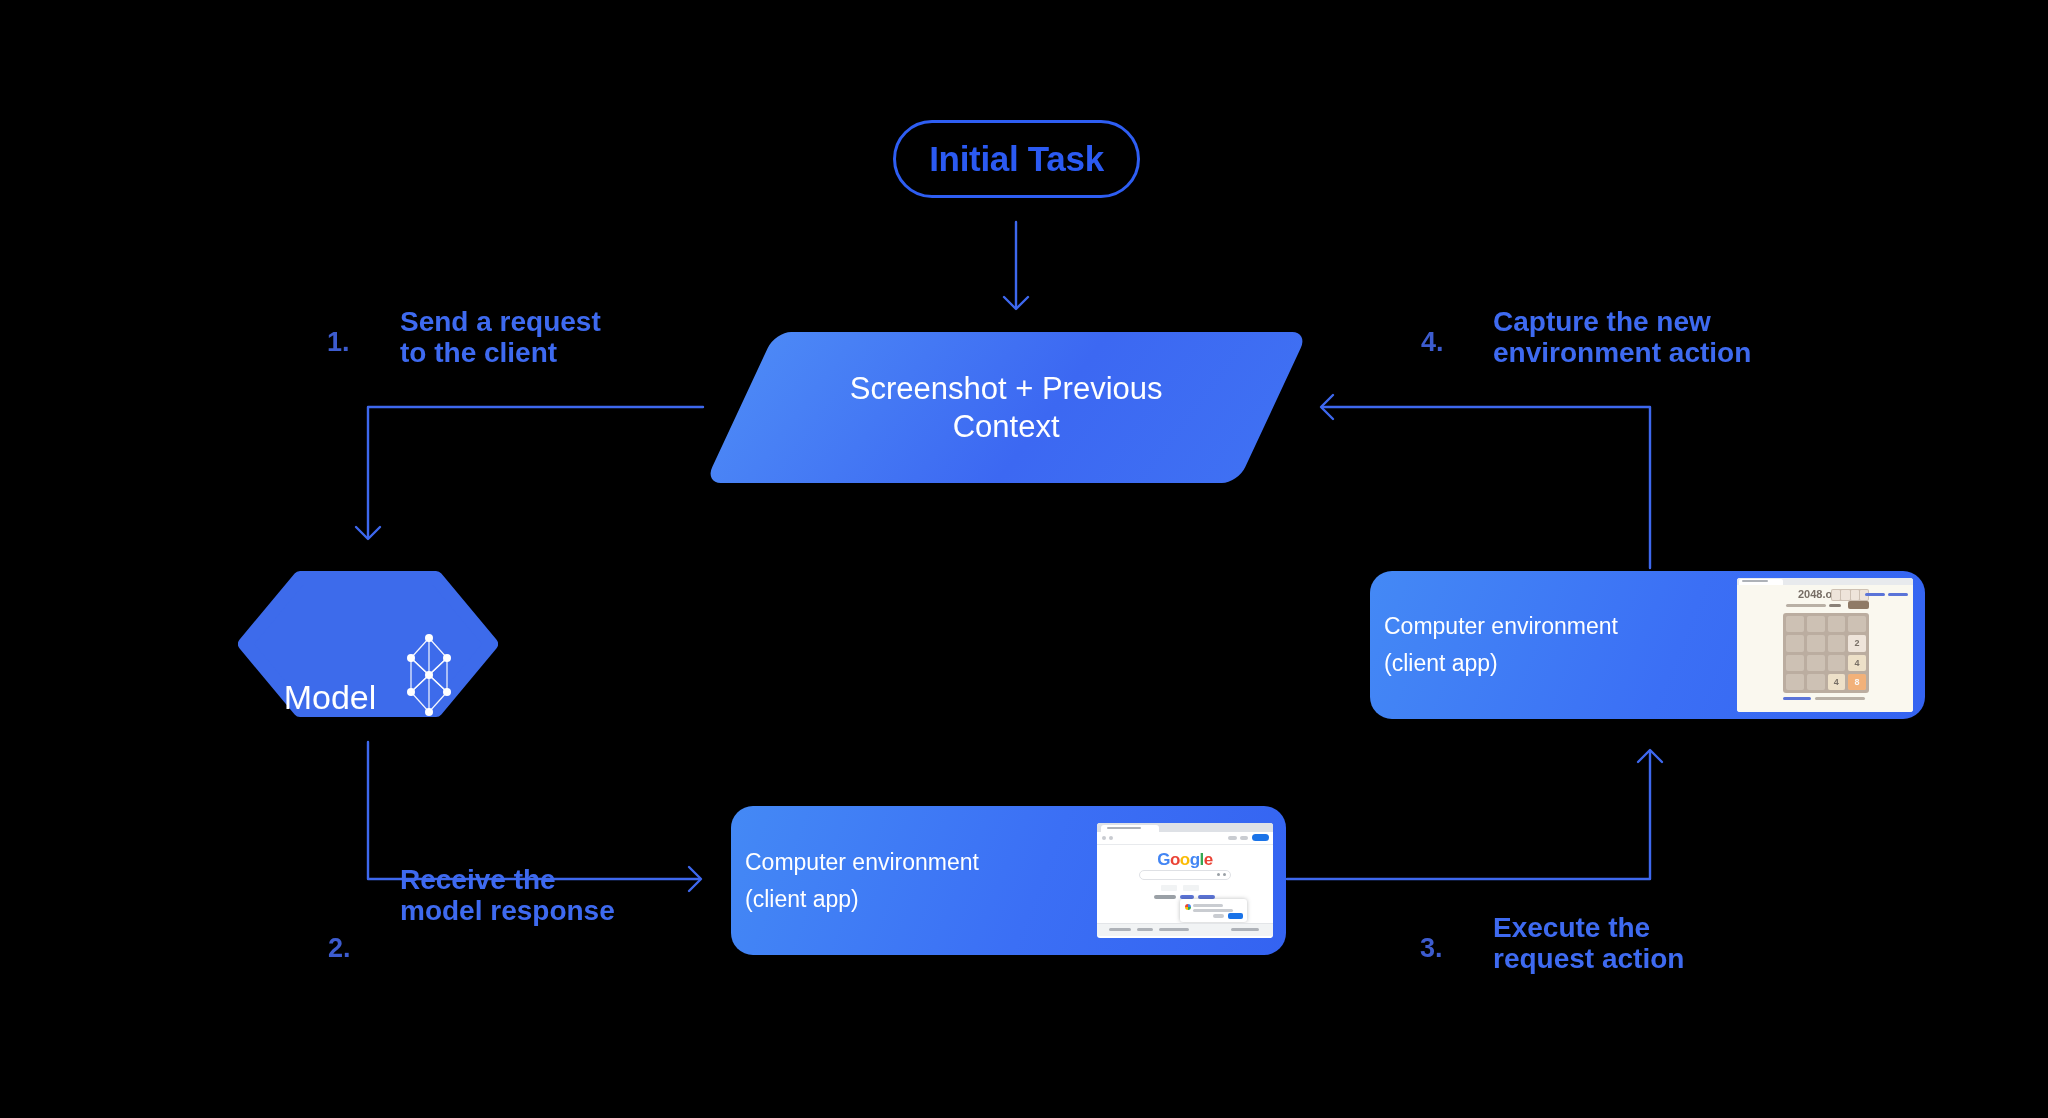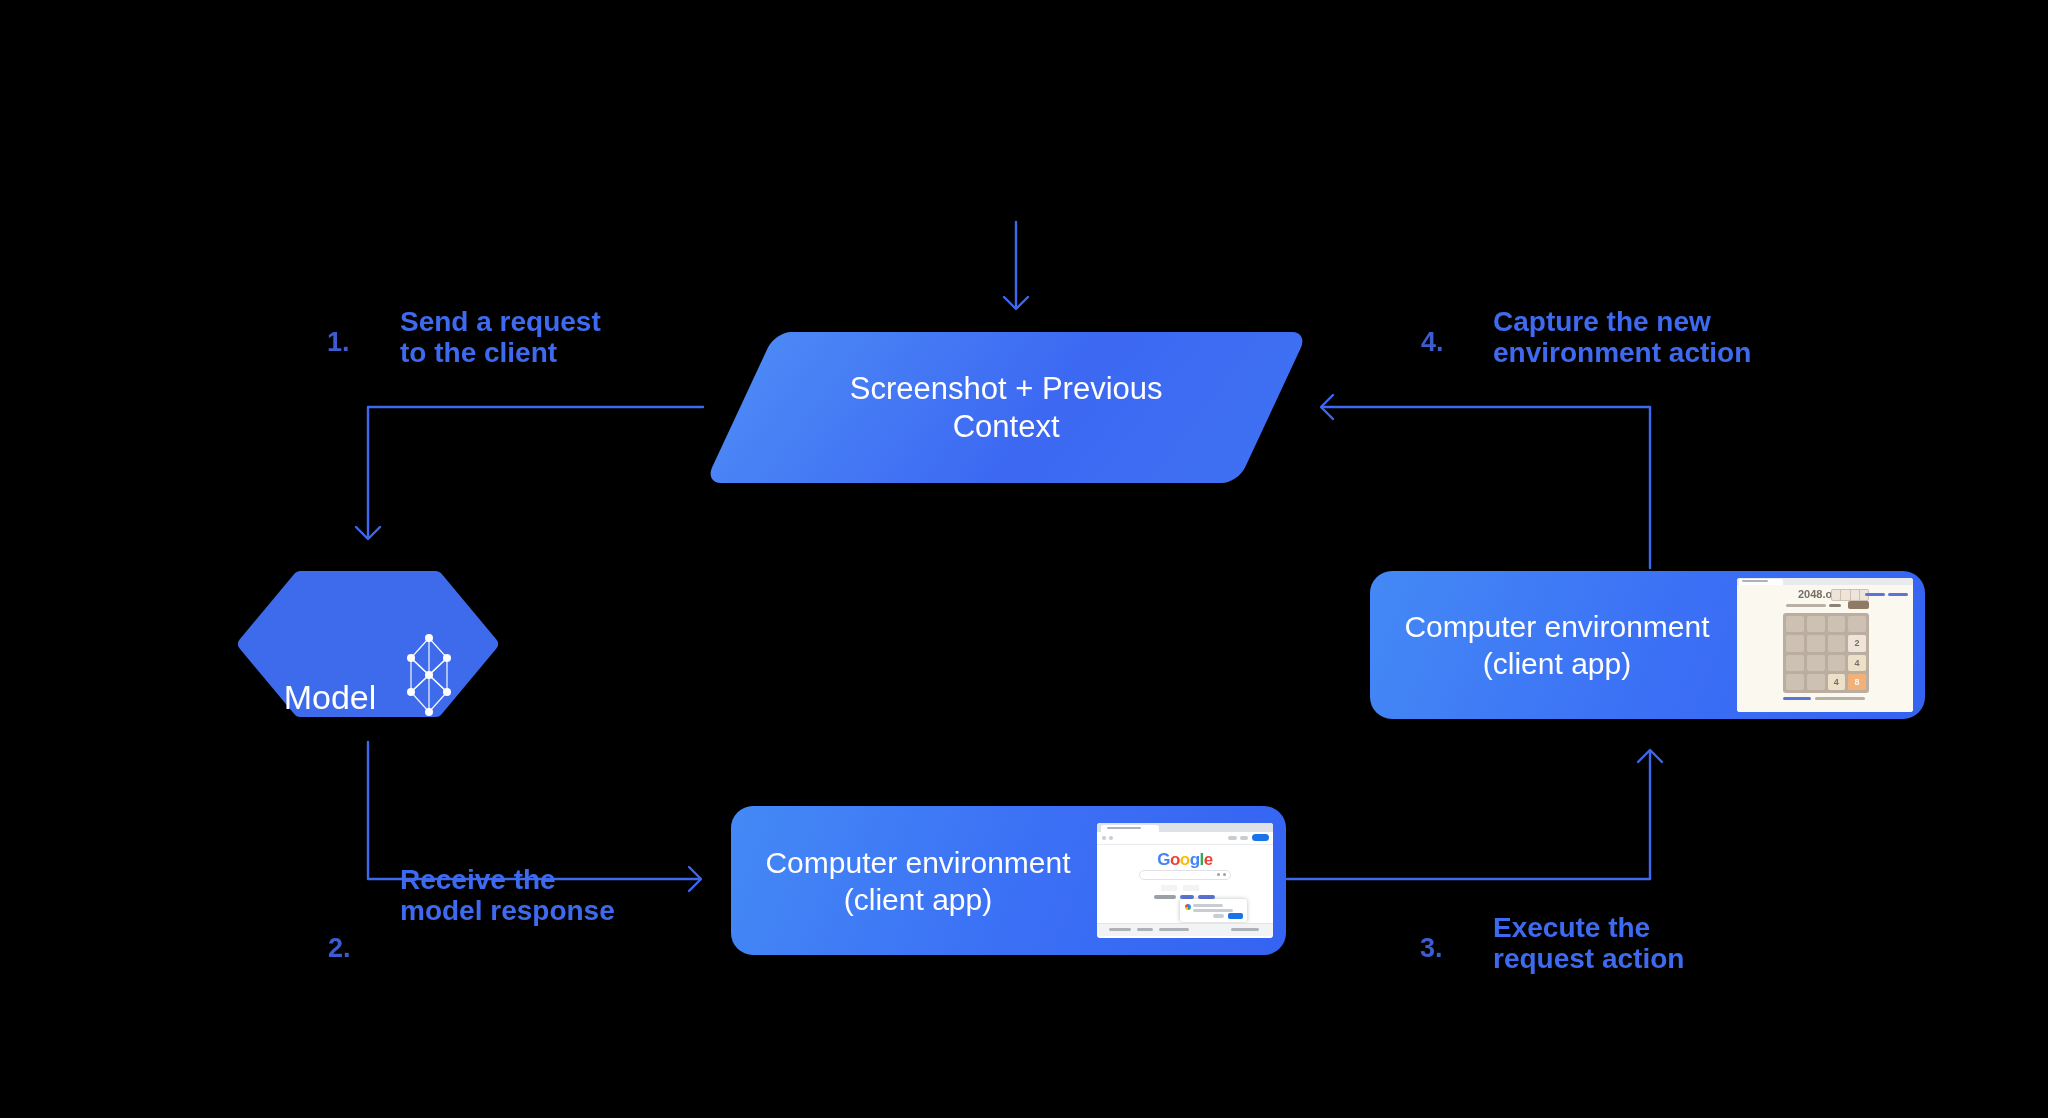--- a/index.html
+++ b/index.html
@@ -25,21 +25,21 @@
   .hex-content{position:absolute;left:0;top:0;width:260px;height:146px;display:flex;
                align-items:flex-end;justify-content:center;gap:30px;}
   .hex-content .hex-label{color:#fff;font-size:34px;font-weight:400;}
 
   
   .env-box{position:absolute;width:555px;border-radius:22px;
            background:linear-gradient(112deg,#4489F5 0%,#3B6FF5 55%,#3463F1 100%);}
   #env-bottom{left:731px;top:806px;height:149px;}
   #env-right{left:1370px;top:571px;height:148px;}
   .env-label{position:absolute;left:14px;top:0;bottom:0;width:346px;display:flex;flex-direction:column;
-             align-items:center;justify-content:center;color:#fff;font-size:30px;line-height:37px;font-weight:400;}
+             justify-content:center;color:#fff;font-size:23px;line-height:37px;font-weight:400;}
 
   
   .step-num{position:absolute;color:#3D5CCF;font-size:27px;font-weight:700;}
   .step-text{position:absolute;color:#3E6AF0;font-size:28px;line-height:31px;font-weight:700;}
 
   
   .thumb{position:absolute;background:#fff;border-radius:3px;overflow:hidden;}
   #thumb-google{right:13px;top:17px;width:176px;height:115px;}
   #thumb-2048{right:12px;top:7px;width:176px;height:134px;}
   .blurwrap{position:absolute;left:0;top:0;right:0;bottom:0;filter:blur(0.5px);}
@@ -99,20 +99,23 @@
         <path d="M1287 879 H1650 V751"></path>
           <path d="M1638 762 L1650 750 L1662 762"></path>
       </g>
       <g>
         <path d="M1650 568 V407 H1322"></path>
           <path d="M1333 395 L1321 407 L1333 419"></path>
       </g>
     </g>
   </svg>
 
+  <div class="pill">
+    <span>Initial Task</span>
+  </div>
 
   <div class="para">
     <div class="para-inner">
       <div>Screenshot + Previous</div>
       <div>Context</div>
     </div>
   </div>
 
   <div class="hex-wrap">
     <svg width="260" height="146" viewBox="0 0 260 146">

